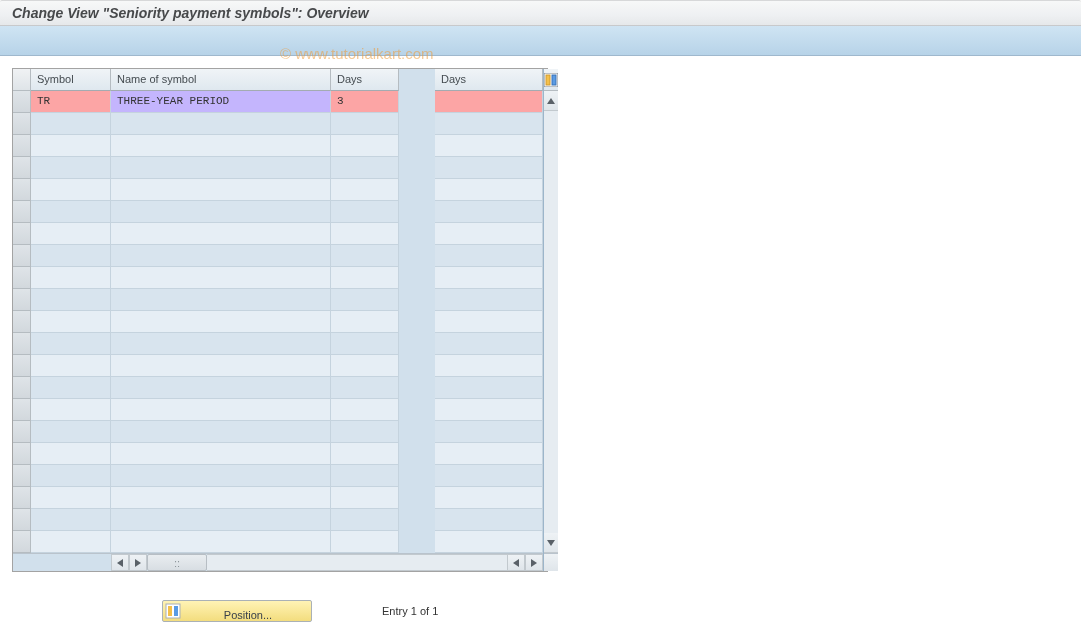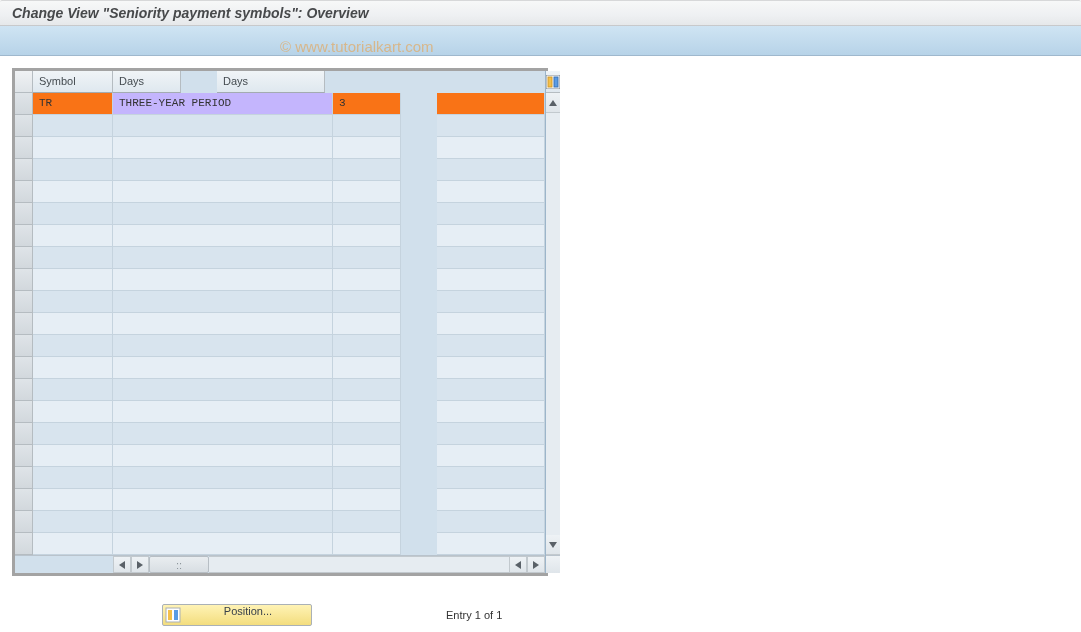--- a/index.html
+++ b/index.html
@@ -32,32 +32,32 @@
     }
     .toolbar-spacer {
       height: 30px;
       background: linear-gradient(#cfe4f3, #b7d3e8);
       border-bottom: 1px solid #9fb8cd;
       position: relative;
     }
     .watermark {
       position: absolute;
       left: 280px;
-      top: 12px;
+      top: 19px;
       color: #ec9c3d;
       opacity: 0.55;
       font-size: 15px;
       pointer-events: none;
     }
     .content-area {
       padding: 12px;
     }
     .table-container {
       display: flex;
-      border: 3px solid #a3a3a3;
+      border: 1px solid #a3a3a3;
       width: 536px;
       background: #d1e0ec;
     }
     .table-main {
       flex: 1 1 auto;
     }
     .right-bar {
       width: 20px;
       background: #dce9f3;
       border-left: 1px solid #9cb5ca;
@@ -92,21 +92,21 @@
     .col-days   { width: 108px; margin-left: 36px; }
     .data-cell {
       border-right: 1px solid #c5d3de;
       border-bottom: 1px solid #c5d3de;
       padding: 4px 6px;
       font-family: 'Courier New', monospace;
       font-size: 11px;
       color: #333;
     }
     .row-filled .data-cell {
-      background: #f97316;
+      background: #fca5a5;
     }
     .row-filled .data-cell.highlight {
       background: #c4b5fd;
     }
     .row-empty.odd .data-cell { background: #e6eef5; }
     .row-empty.even .data-cell { background: #d8e4ee; }
     .corner-btn {
       height: 22px;
       border-bottom: 1px solid #b5bcc1;
       display:flex;
@@ -156,41 +156,41 @@
     }
     .hscroll-track-right { flex:1 1 auto; background:#e6ecf1; border-top:1px solid #c2c9ce;border-bottom:1px solid #c2c9ce;}
     .footer-area {
       margin-top: 28px;
       display:flex;
       align-items:center;
     }
     .position-btn {
       margin-left: 150px;
       display:flex;
-      align-items:flex-start;
+      align-items:flex-end;
       height:22px;
       width:150px;
       background: linear-gradient(#fff3b5,#f3dd7e);
       border:1px solid #aab1b6;
       border-radius:2px;
       cursor:pointer;
       font-size:11px;
       color:#38404a;
       position:relative;
       padding-left:22px;
       justify-content:center;
     }
     .position-btn .btn-icon {
       position:absolute;
       left:2px;
       top:2px;
       width:16px;height:16px;
     }
     .entry-label {
-      margin-left: 110px;
+      margin-left: 46px;
       color:#333;
       font-size:11px;
       padding-left:24px;
     }
     .years-val { text-align:left; }
   </style>
 </head>
 <body>
 
 <div class="window">
@@ -205,20 +205,21 @@
 
   <div class="content-area">
 
     <div class="table-container">
 
       <div class="table-main" id="table-main">
 
         <div class="header-row">
           <div class="sel-cell"></div>
           <div class="header-cell col-symbol">Symbol</div>
+          <div class="header-cell col-name">Name of symbol</div>
           <div class="header-cell col-years">Days</div>
           <div class="header-cell col-days">Days</div>
         </div>
 
         <div class="data-row row-filled">
             <div class="sel-cell"></div>
             <div class="data-cell col-symbol">TR</div>
             <div class="data-cell col-name highlight">THREE-YEAR PERIOD</div>
             <div class="data-cell col-years years-val">3</div>
             <div class="data-cell col-days"></div>

